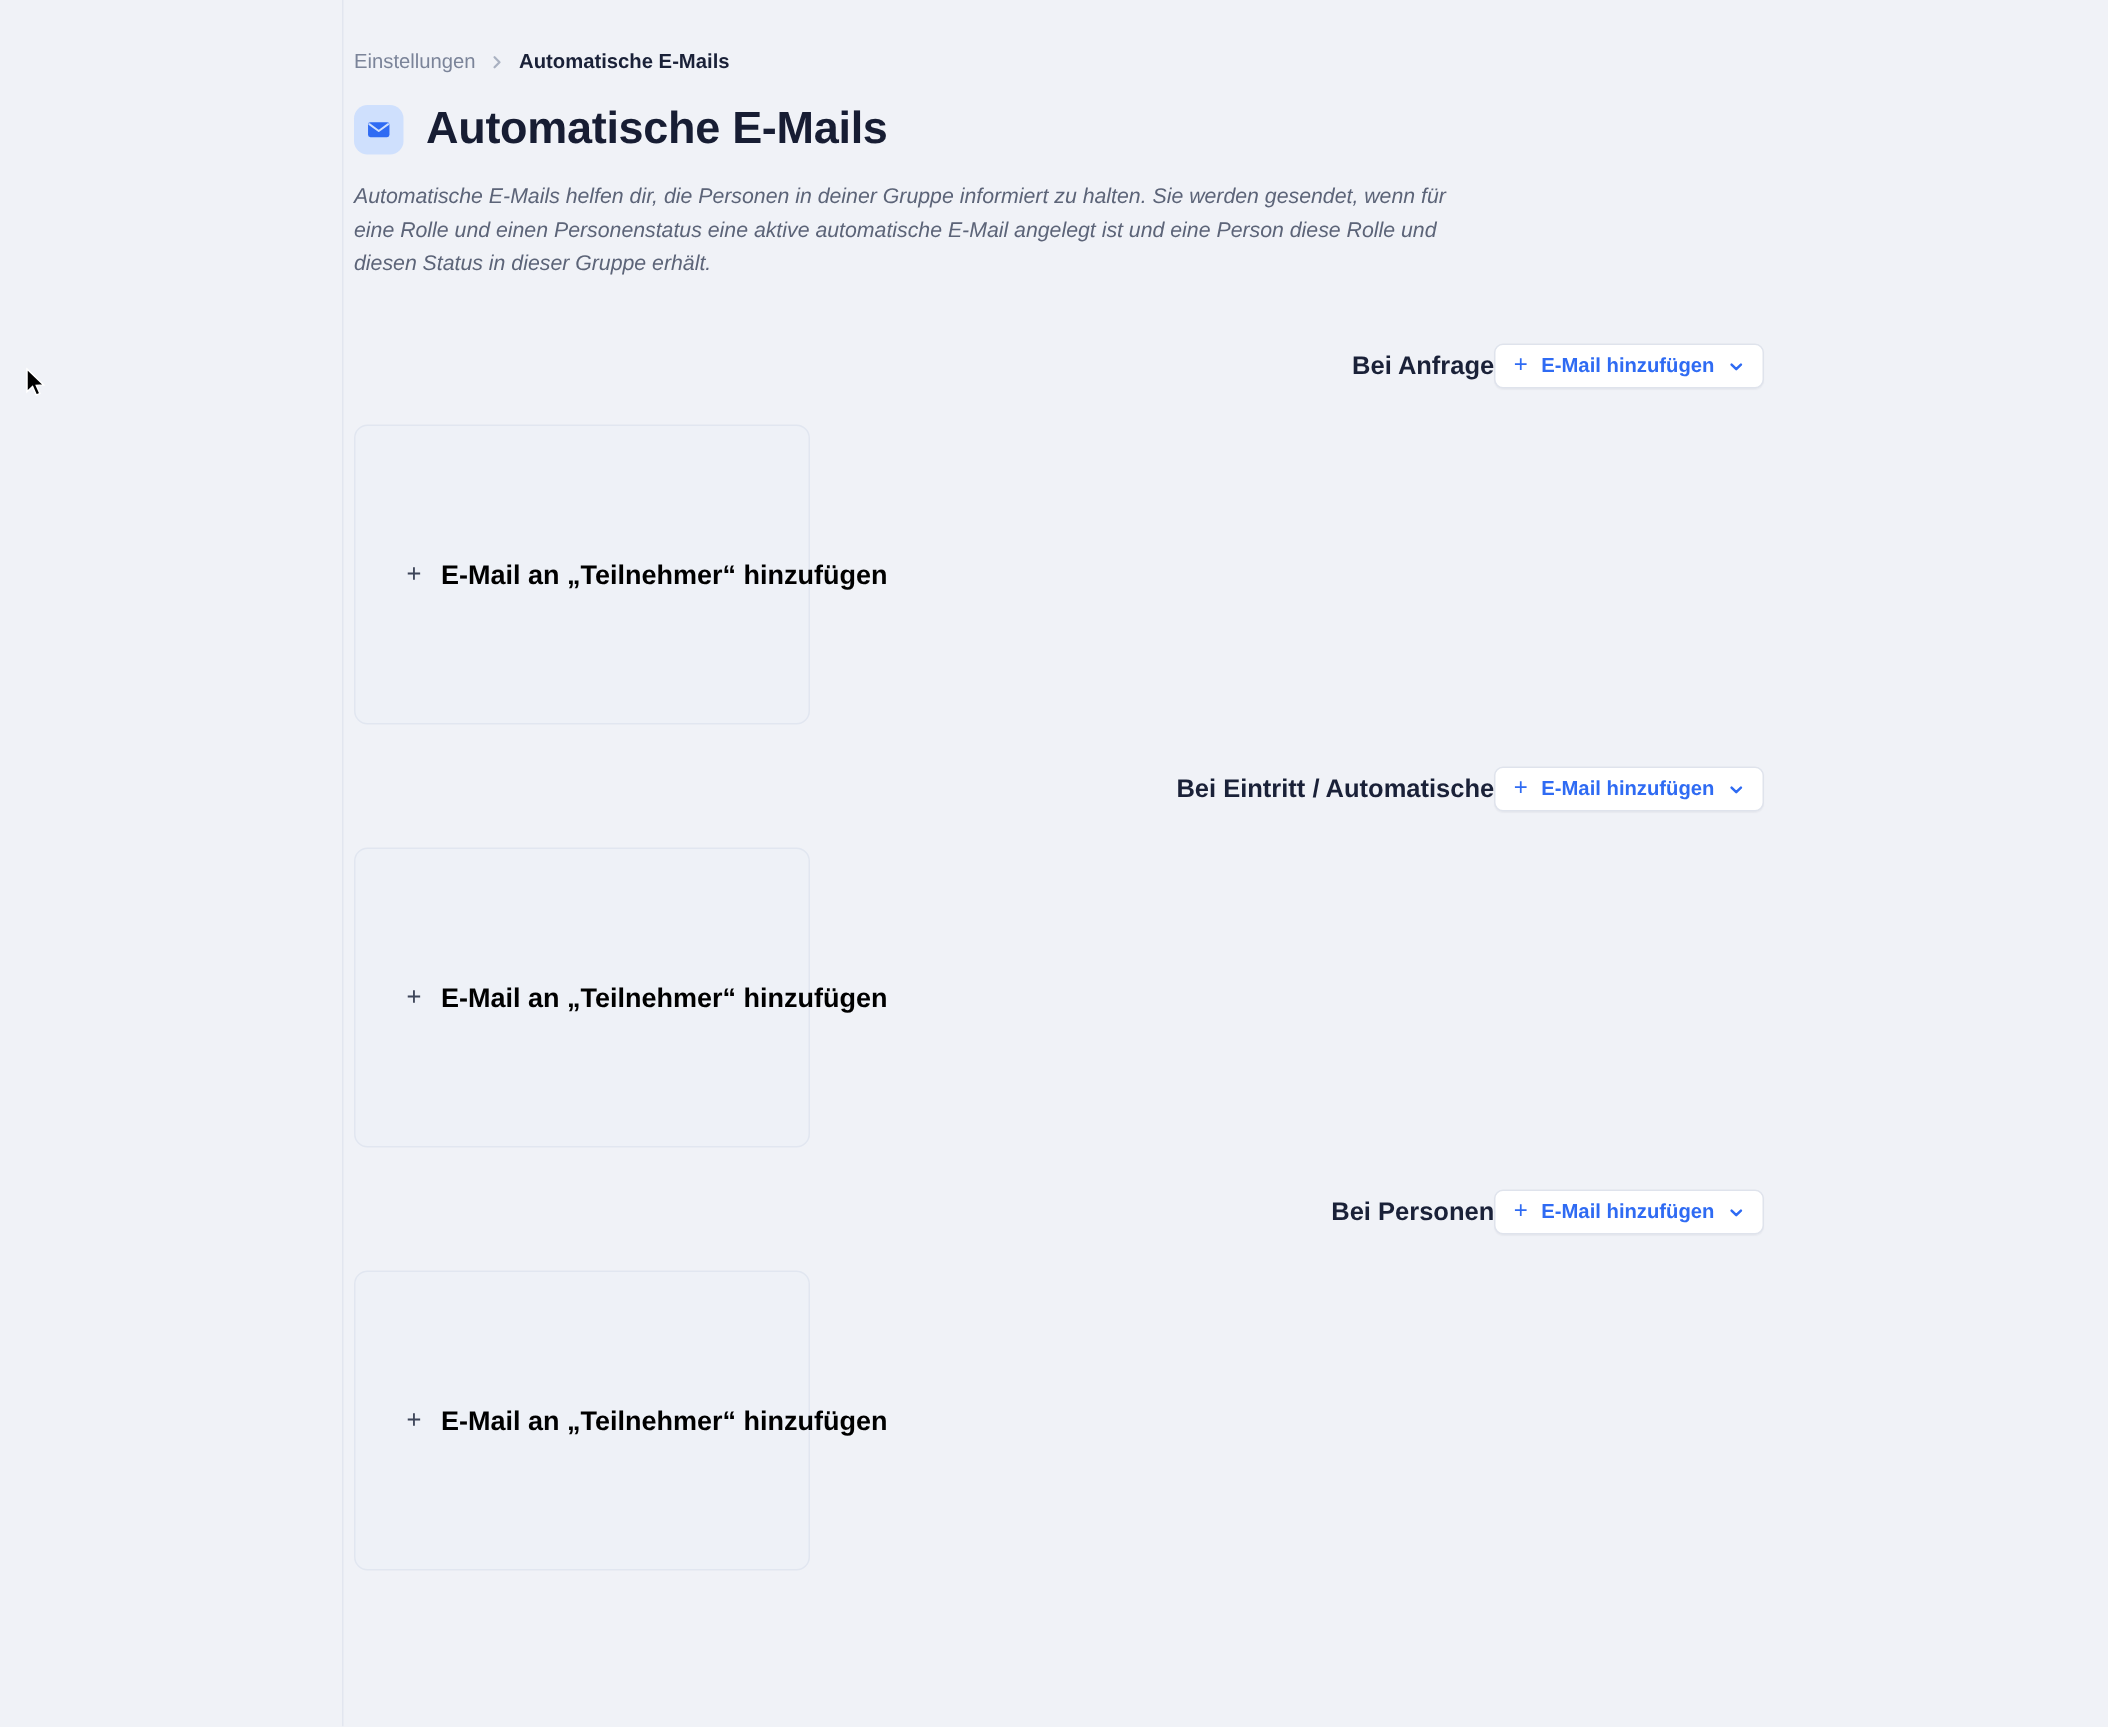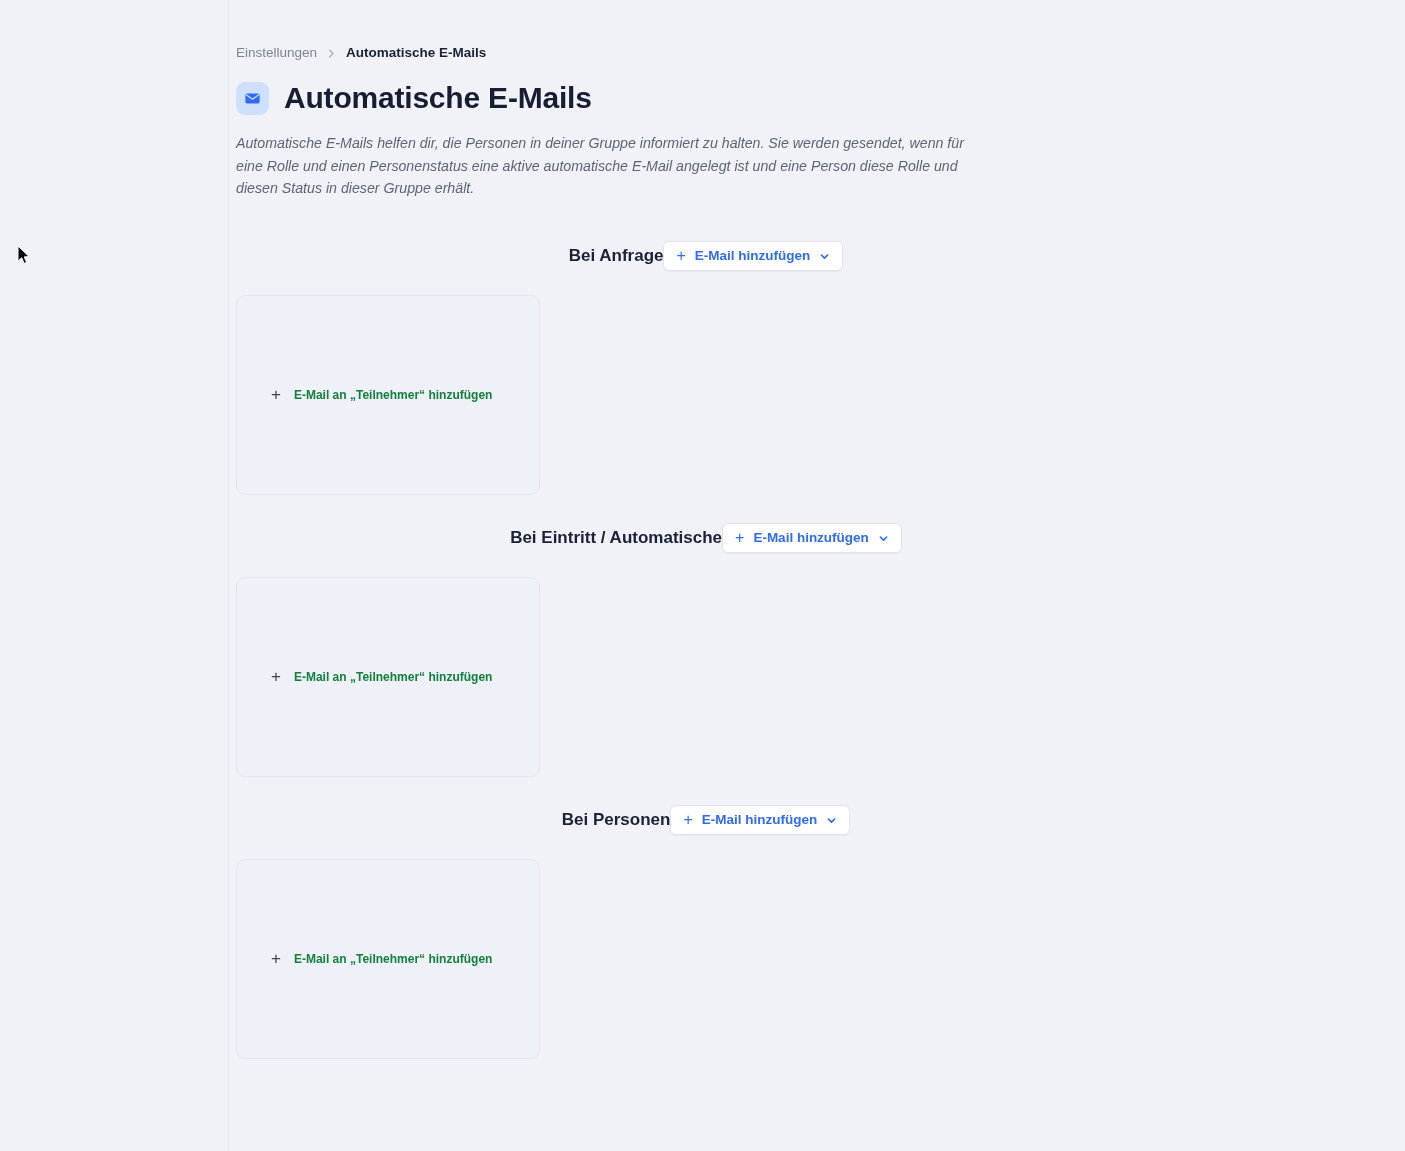--- a/index.html
+++ b/index.html
@@ -24,21 +24,21 @@
     left: 228px;
     top: 0;
     width: 1px;
     height: 1151px;
     background: #e2e6ef;
   }
 
   .page {
     position: absolute;
     left: 236px;
-    top: 12px;
+    top: 0;
     width: 1169px;
     padding-top: 32px;
   }
 
   
   .breadcrumb {
     display: flex;
     align-items: center;
     gap: 9px;
     font-size: 13.5px;
@@ -97,21 +97,21 @@
     color: #5c6478;
     margin-bottom: 40px;
     font-style: italic;
   }
 
   
   .section { margin-bottom: 0; }
   .section-head {
     display: flex;
     align-items: center;
-    justify-content: center;
+    justify-content: flex-end;
     width: 940px;
     height: 33px;
     margin-bottom: 0;
   }
   .section-title {
     font-size: 17px;
     line-height: 22px;
     font-weight: 700;
     color: #1a2138;
     white-space: nowrap;
@@ -165,23 +165,23 @@
   }
   .drop-card .card-plus {
     font-size: 17px;
     line-height: 1;
     color: #3d4559;
     font-weight: 400;
     position: relative;
     top: -0.5px;
   }
   .drop-card .card-label {
-    font-size: 12px;
-    font-weight: 700;
-    color: #15803d;
+    font-size: 18px;
+    font-weight: 700;
+    color: #000000;
     line-height: 1;
     white-space: nowrap;
   }
 
   .gap-after-card-1 { height: 27px; }
   .gap-after-card-2 { height: 27px; }
 
   
   .cursor {
     position: absolute;

